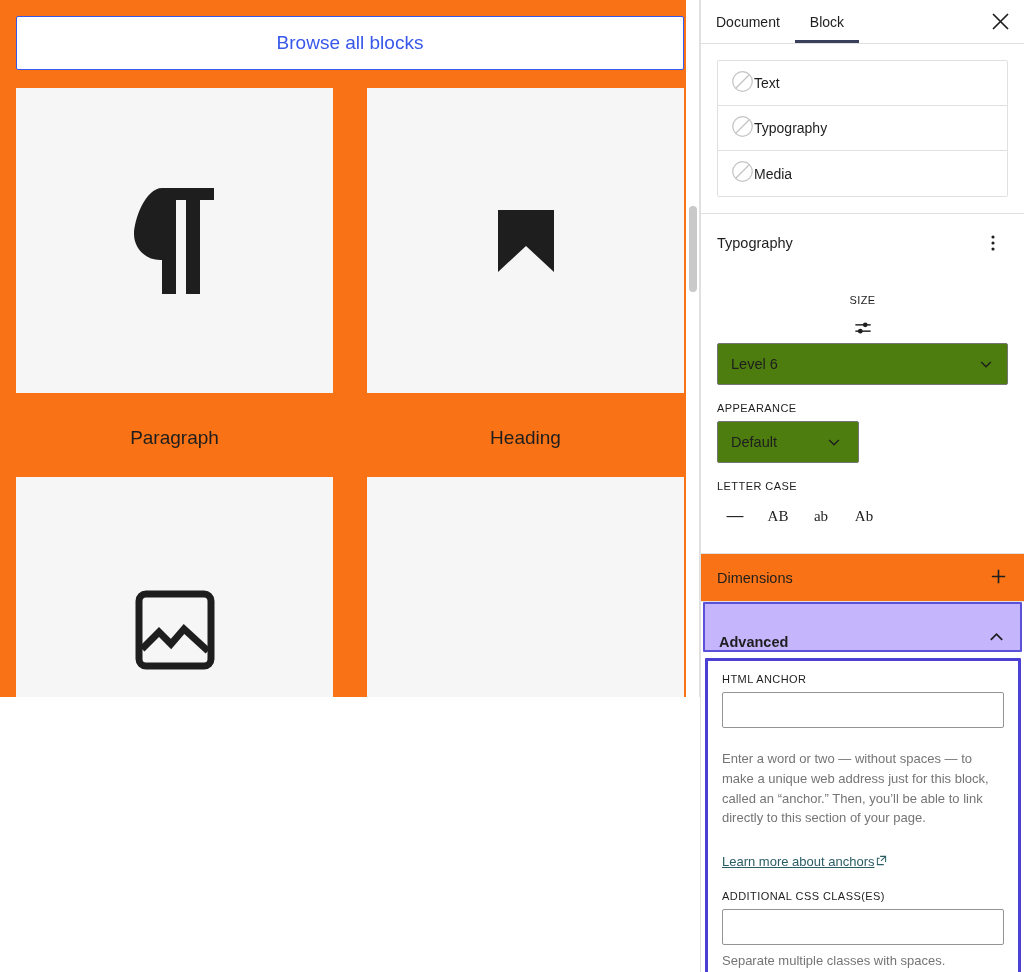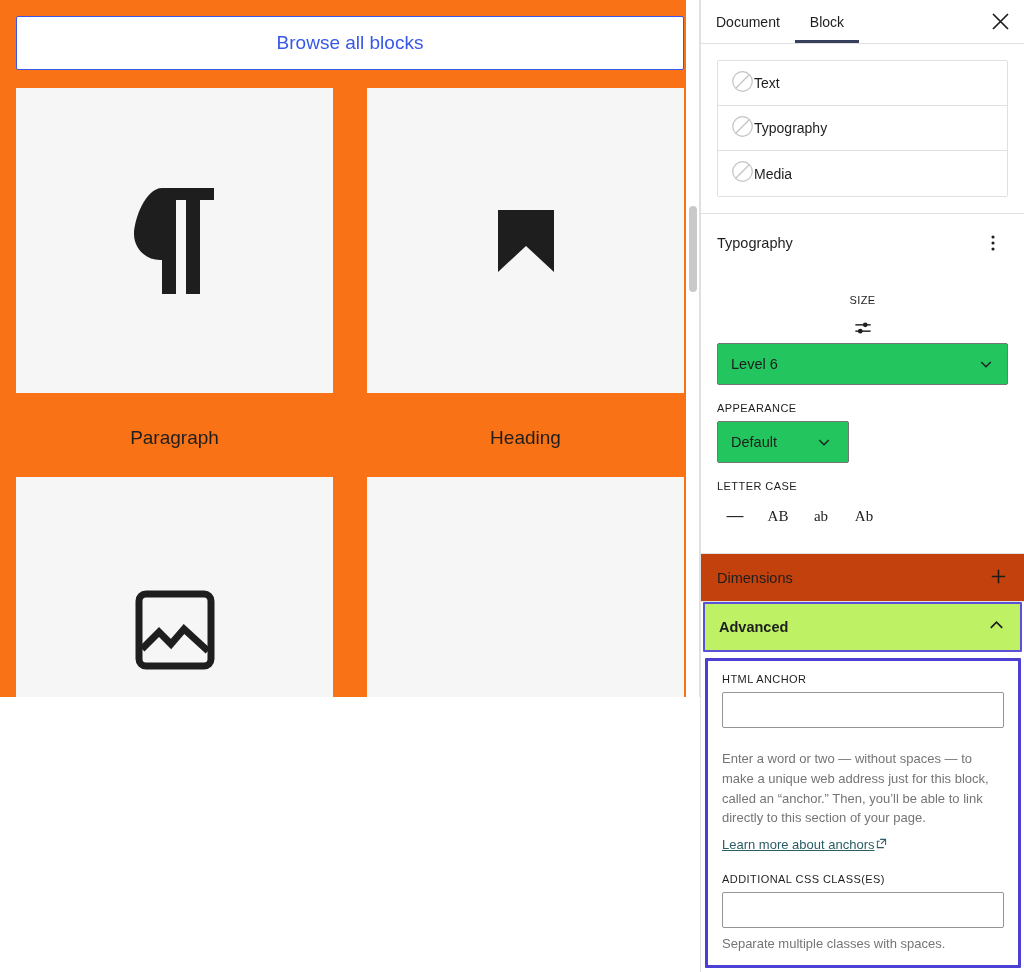--- a/index.html
+++ b/index.html
@@ -180,31 +180,31 @@
     color: #1e1e1e;
     text-transform: uppercase;
     display: block;
     margin-bottom: 7px;
   }
   .row-between { display: flex; align-items: center; justify-content: space-between; flex-direction: column; }
   .select-box {
     height: 42px;
     border: 1px solid #757575;
     border-radius: 2px;
-    background: #22c55e;
+    background: #4d7c0f;
     display: flex;
     align-items: center;
     justify-content: space-between;
     padding: 0 13px;
     font-size: 14.5px;
     color: #1e1e1e;
     cursor: pointer;
   }
   .select-box.full { width: 100%; }
-  .select-box.narrow { width: 132px; padding-right: 16px; }
+  .select-box.narrow { width: 142px; padding-right: 16px; }
   .select-box .sv { margin-right: 8px; }
   .field-gap { margin-bottom: 17px; }
 
   .lettercase-row {
     display: flex;
     align-items: center;
     gap: 7px;
     margin-top: 2px;
   }
   .lc-btn {
@@ -224,36 +224,36 @@
   .panel-row {
     display: flex;
     align-items: center;
     justify-content: space-between;
     height: 48px;
     padding: 0 16px;
     font-size: 14.5px;
     color: #1e1e1e;
     cursor: pointer;
     border-bottom: 1px solid #e0e0e0;
-    background: #c2410c;
+    background: #f97316;
   }
 
   
   .advanced-header {
     position: relative;
     display: flex;
-    align-items: center;
+    align-items: flex-end;
     justify-content: space-between;
     height: 50px;
     margin: 0 2px;
     padding: 0 14px;
     font-size: 14.5px;
     color: #1e1e1e;
     font-weight: 600;
-    background: #bef264;
+    background: #c4b5fd;
     border: 2px solid #5b51d8;
     border-radius: 1px;
     cursor: pointer;
   }
   .advanced-body {
     position: relative;
     margin: 6px 3px 0 4px;
     padding: 12px 14px 14px 14px;
     border: 3px solid #4b3fd4;
     border-radius: 1px;
@@ -274,21 +274,21 @@
   .help-text {
     margin-top: 21px;
     font-size: 13px;
     line-height: 1.52;
     color: #757575;
   }
   .help-link {
     display: inline-flex;
     align-items: center;
     gap: 2px;
-    margin-top: 9px;
+    margin-top: 26px;
     font-size: 13px;
     color: #2b5d64;
     text-decoration: underline;
     cursor: pointer;
   }
   .spacer-16 { height: 20px; }
   .small-note {
     margin-top: 8px;
     font-size: 13px;
     color: #757575;

